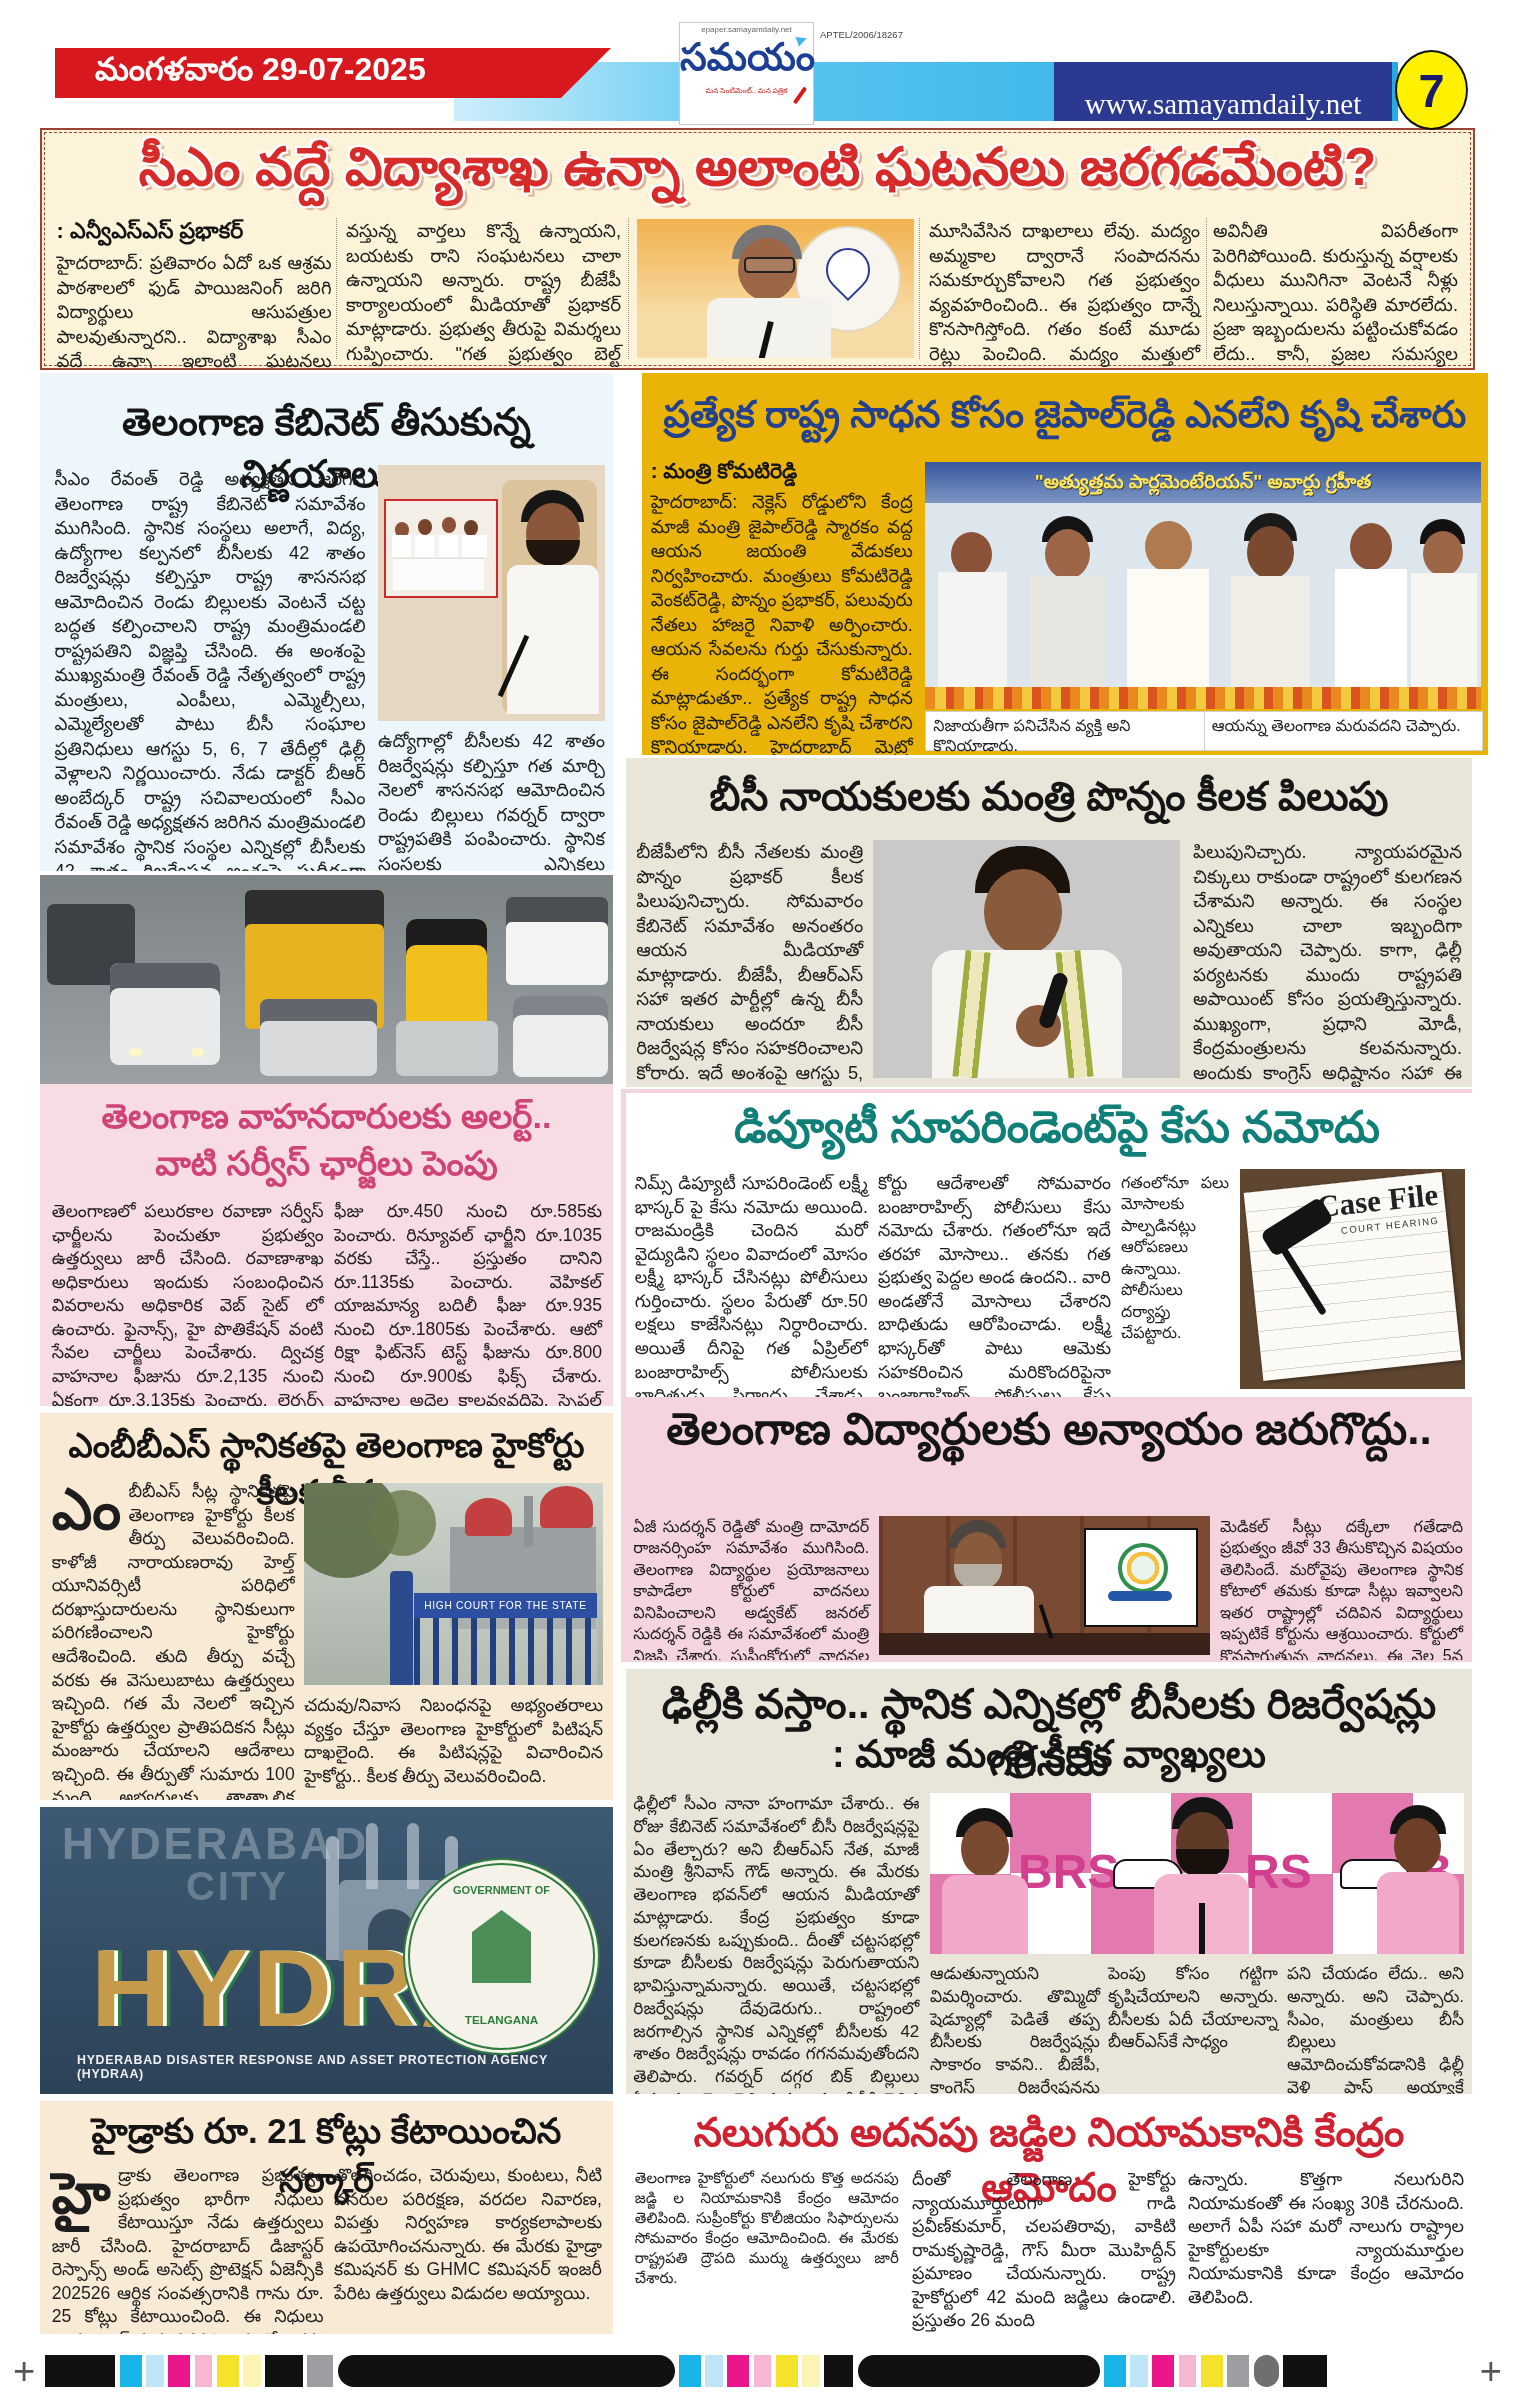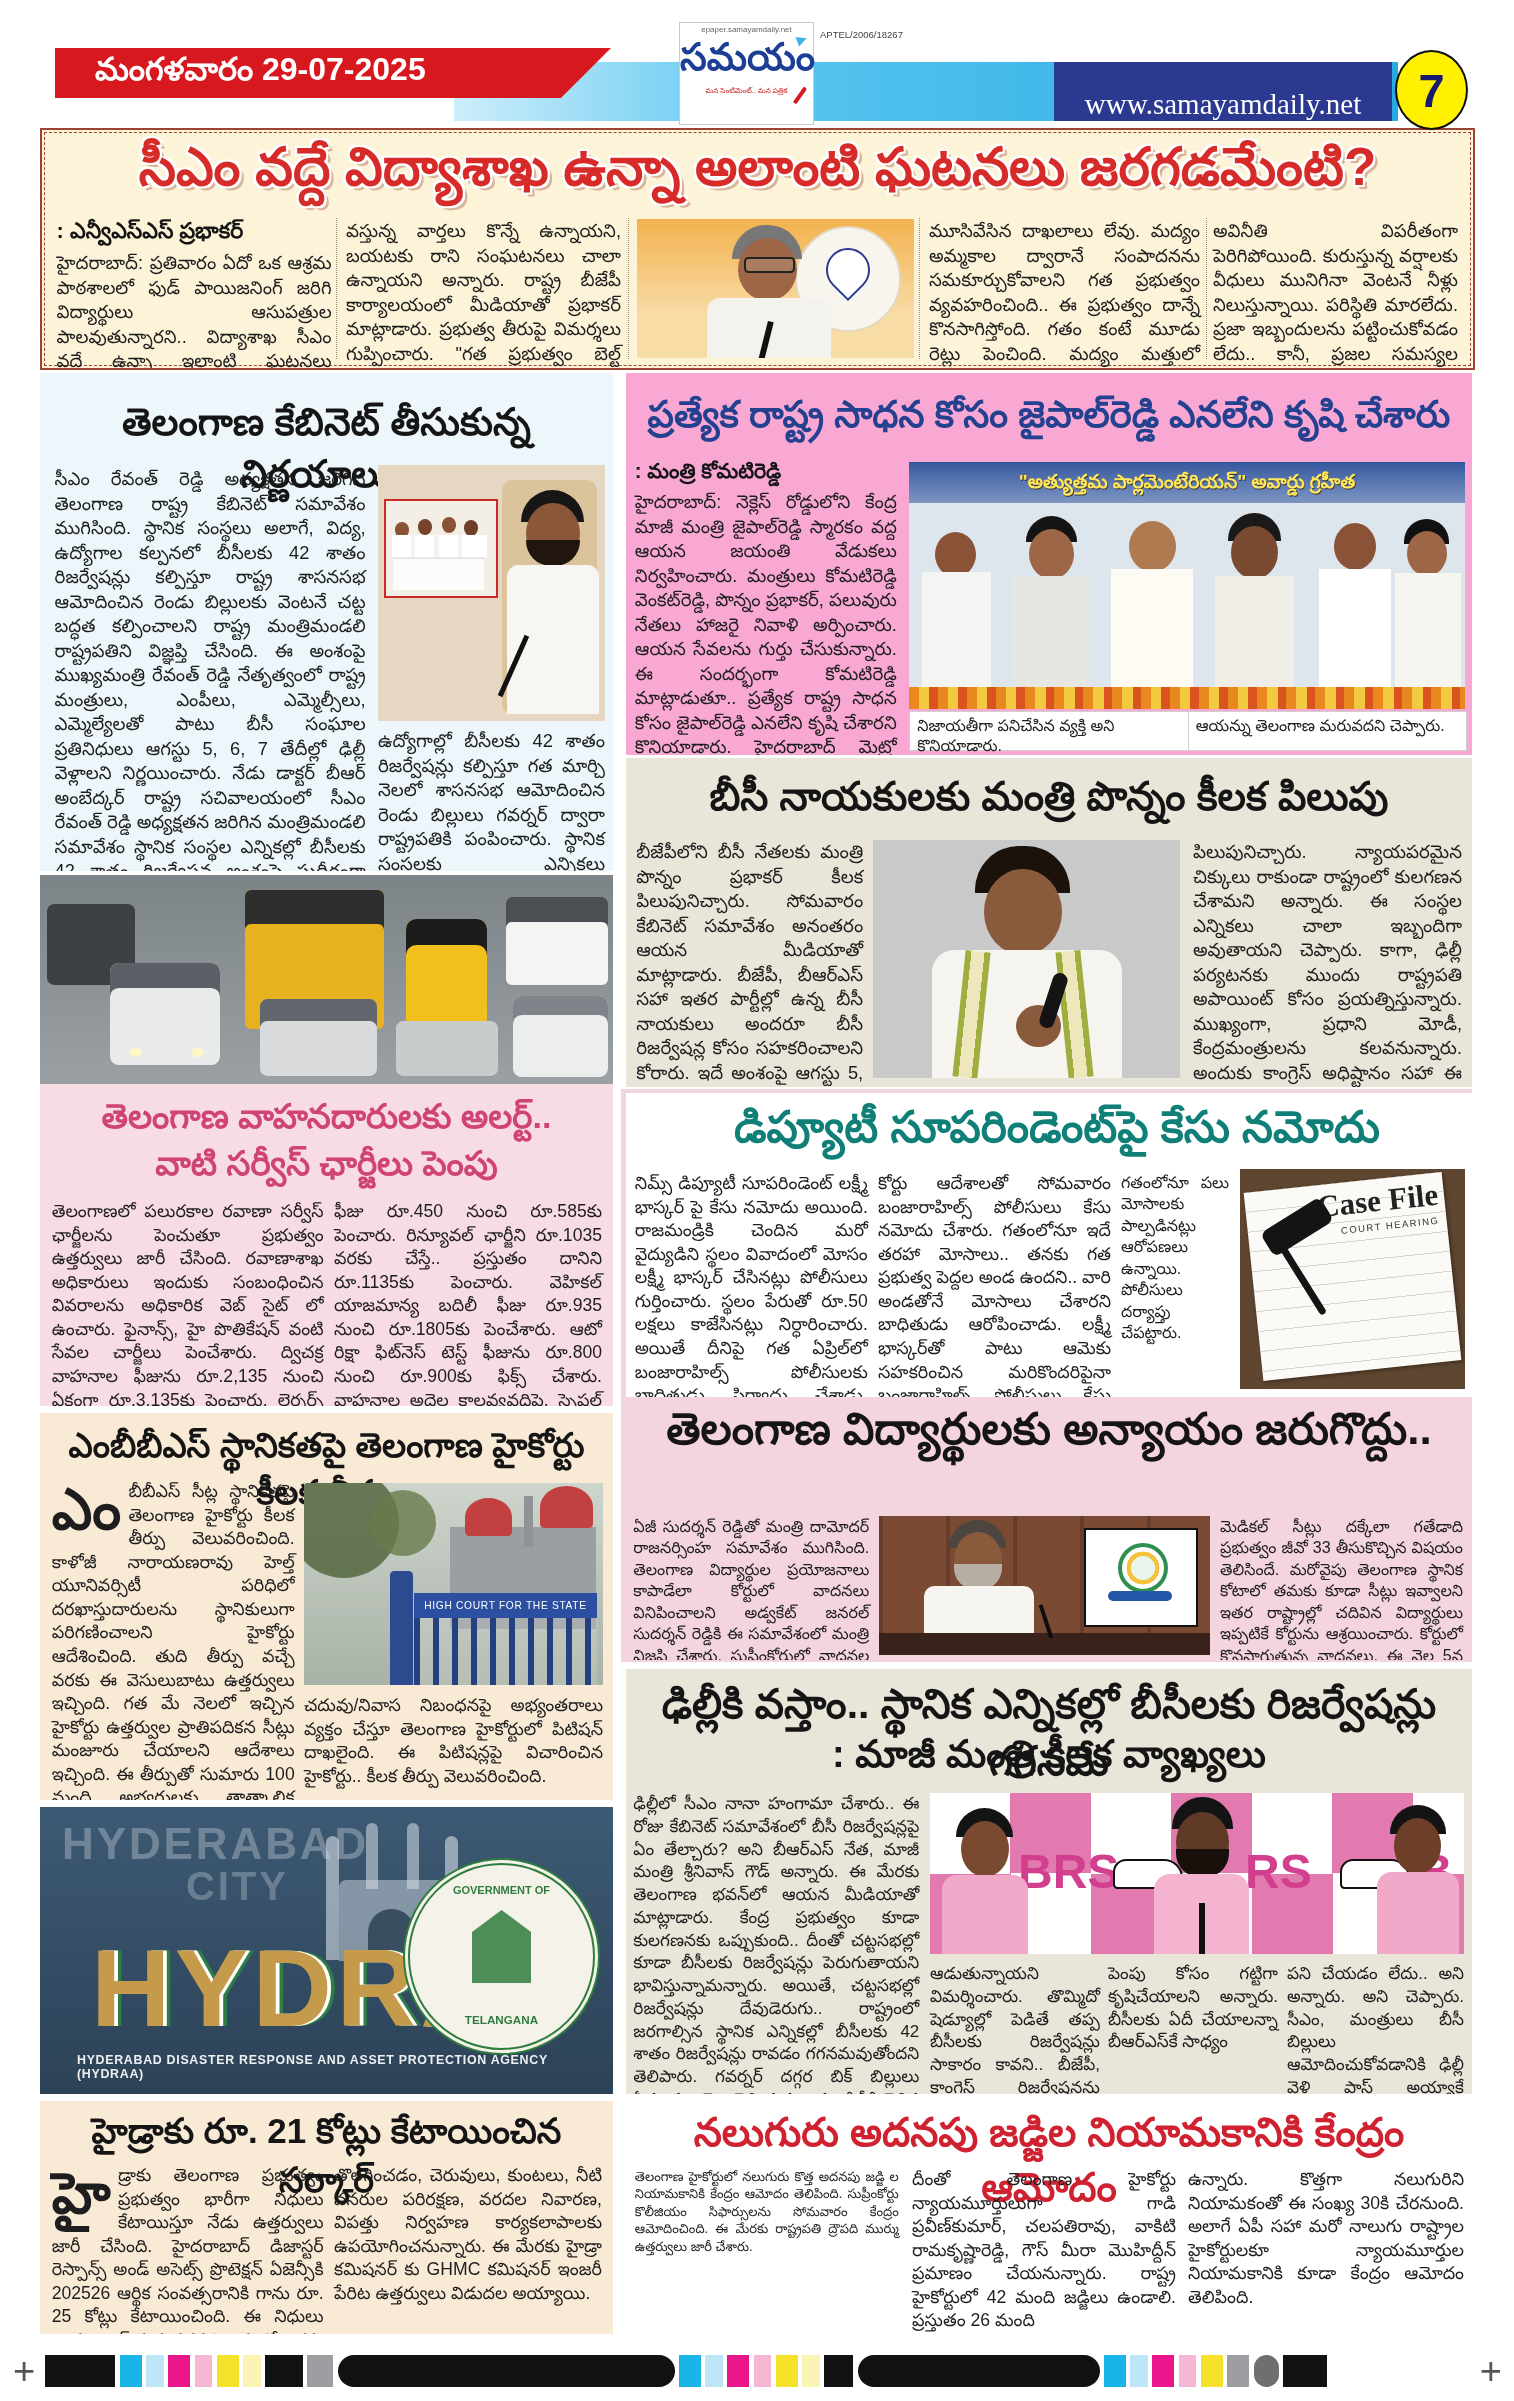--- a/index.html
+++ b/index.html
@@ -79,21 +79,21 @@
       <div class="abs" style="left:124px;top:14.6px;width:95px;height:234px;background:#dbc49c;border-radius:10.2px;"></div>
       <div class="abs" style="left:143px;top:25px;width:63px;height:32px;background:#161616;border-radius:32px 32px 0 0;"></div>
       <div class="person-head" style="left:148px;top:38px;width:54px;height:61px;background:#8a573a;"></div>
       <div class="abs" style="left:148px;top:75px;width:54px;height:26px;background:#20150f;border-radius:0 0 25px 25px;"></div>
       <div class="abs" style="left:129px;top:100px;width:92px;height:149px;background:#f7f6f2;border-radius:11.7px 11.7px 0 0;"></div>
       <div class="abs" style="left:133px;top:168px;width:5.1px;height:66px;background:#111;transform:rotate(24deg);"></div>
     </div>
     <div class="abs b" style="left:338px;top:356px;width:227px;height:132px;">ఉద్యోగాల్లో బీసీలకు 42 శాతం రిజర్వేషన్లు కల్పిస్తూ గత మార్చి నెలలో శాసనసభ ఆమోదించిన రెండు బిల్లులు గవర్నర్ ద్వారా రాష్ట్రపతికి పంపించారు. స్థానిక సంస్థలకు ఎన్నికలు నిర్వహించాలని హైకోర్టు విధించిన గడువు సమీపిస్తుండగా.. ప్రస్తుతం బిల్లు రాష్ట్రపతి వద్ద పెండింగ్‌లో ఉంది. ఈ నేపథ్యంలో... ఆగస్టు 5, 6, 7 తేదీల్లో కలిసి విజ్ఞప్తి చేయడానికి వీలుగా ద్రౌపది ముర్ము అపాయింట్‌మెంట్ కోరాలని కేబినెట్ నిర్ణయించింది.</div>
   </div>
 
-  <div class="art" style="left:626px;top:373px;width:846px;height:382px;background:#f9a8d4;">
+  <div class="art" style="left:642px;top:373px;width:846px;height:382px;background:#eab308;">
     <div class="abs ctr hl" style="left:0;top:20.5px;width:100%;font-size:37px;color:#23418f;">ప్రత్యేక రాష్ట్ర సాధన కోసం జైపాల్‌రెడ్డి ఎనలేని కృషి చేశారు</div>
     <div class="abs hl" style="left:8.8px;top:86px;font-size:20.5px;">: మంత్రి కోమటిరెడ్డి</div>
     <div class="abs b" style="left:8.8px;top:117px;width:262px;height:220px;">హైదరాబాద్: నెక్లెస్ రోడ్డులోని కేంద్ర మాజీ మంత్రి జైపాల్‌రెడ్డి స్మారకం వద్ద ఆయన జయంతి వేడుకలు నిర్వహించారు. మంత్రులు కోమటిరెడ్డి వెంకట్‌రెడ్డి, పొన్నం ప్రభాకర్, పలువురు నేతలు హాజరై నివాళి అర్పించారు. ఆయన సేవలను గుర్తు చేసుకున్నారు. ఈ సందర్భంగా కోమటిరెడ్డి మాట్లాడుతూ.. ప్రత్యేక రాష్ట్ర సాధన కోసం జైపాల్‌రెడ్డి ఎనలేని కృషి చేశారని కొనియాడారు. హైదరాబాద్ మెట్రో జైపాల్‌రెడ్డి కృషి వల్లే వచ్చిందని చెప్పారు. దేశం మొత్తం మీద</div>
     <div class="photo" style="left:283px;top:89px;width:556px;height:247px;background:#dde5ed;">
       <div class="abs" style="left:0;top:0;width:100%;height:41px;background:linear-gradient(180deg,#35589e,#7d95c2);"></div>
       <div class="abs ctr" style="left:0;top:8.8px;width:100%;font-size:19px;font-weight:bold;color:#ffe65a;text-shadow:0.7px 0.7px 0 #333;">"అత్యుత్తమ పార్లమెంటేరియన్" అవార్డు గ్రహీత</div>
       <div class="person-head" style="left:26px;top:70px;width:41px;height:45px;background:#8a5236;"></div>
       <div class="abs" style="left:13px;top:110px;width:69px;height:138px;background:#f4f4f2;"></div>
       <div class="abs" style="left:117px;top:54px;width:51px;height:26px;background:#141414;border-radius:26px 26px 0 0;"></div>
       <div class="person-head" style="left:120px;top:67px;width:45px;height:50px;background:#9c6647;"></div>
@@ -256,21 +256,21 @@
   <div class="art" style="left:40px;top:2101px;width:573px;height:233px;background:#f9ead6;">
     <div class="abs ctr hl" style="left:0;top:10.2px;width:100%;font-size:35px;">హైడ్రాకు రూ. 21 కోట్లు కేటాయించిన సర్కార్</div>
     <div class="abs b" style="left:11.7px;top:63px;width:272px;height:160px;font-size:17.6px;">
       <span class="dropcap">హై</span><span>డ్రాకు తెలంగాణ ప్రభుత్వం ప్రభుత్వం భారీగా నిధులు కేటాయిస్తూ నేడు ఉత్తర్వులు జారీ చేసింది. హైదరాబాద్ డిజాస్టర్ రెస్పాన్స్ అండ్ అసెట్స్ ప్రొటెక్షన్ ఏజెన్సీకి 202526 ఆర్థిక సంవత్సరానికి గాను రూ. 25 కోట్లు కేటాయించింది. ఈ నిధులు హైదరాబాద్ మహానగర ప్రాంతంలో అక్రమ నిర్మాణాలను</span>
     </div>
     <div class="abs b" style="left:294px;top:63px;width:268px;height:160px;font-size:17.6px;">తొలగించడం, చెరువులు, కుంటలు, నీటి వనరుల పరిరక్షణ, వరదల నివారణ, విపత్తు నిర్వహణ కార్యకలాపాలకు ఉపయోగించనున్నారు. ఈ మేరకు హైడ్రా కమిషనర్ కు GHMC కమిషనర్ ఇంజరీ పేరిట ఉత్తర్వులు విడుదల అయ్యాయి.</div>
   </div>
 
   <div class="art" style="left:626px;top:2101px;width:846px;height:234px;background:#ffffff;">
     <div class="abs ctr hl" style="left:0;top:8.8px;width:100%;font-size:40px;color:#cf2130;">నలుగురు అదనపు జడ్జిల నియామకానికి కేంద్రం ఆమోదం</div>
-    <div class="abs b" style="left:8.8px;top:67px;width:264px;height:157px;font-size:13px;">తెలంగాణ హైకోర్టులో నలుగురు కొత్త అదనపు జడ్జి ల నియామకానికి కేంద్రం ఆమోదం తెలిపింది. సుప్రీంకోర్టు కొలీజియం సిఫార్సులను సోమవారం కేంద్రం ఆమోదించింది. ఈ మేరకు రాష్ట్రపతి ద్రౌపది ముర్ము ఉత్తర్వులు జారీ చేశారు.</div>
+    <div class="abs b" style="left:8.8px;top:67px;width:264px;height:157px;font-size:15px;font-family:Liberation Serif, serif;">తెలంగాణ హైకోర్టులో నలుగురు కొత్త అదనపు జడ్జి ల నియామకానికి కేంద్రం ఆమోదం తెలిపింది. సుప్రీంకోర్టు కొలీజియం సిఫార్సులను సోమవారం కేంద్రం ఆమోదించింది. ఈ మేరకు రాష్ట్రపతి ద్రౌపది ముర్ము ఉత్తర్వులు జారీ చేశారు.</div>
     <div class="abs b" style="left:286px;top:67px;width:264px;height:157px;font-size:17.6px;">దీంతో తెలంగాణ హైకోర్టు న్యాయమూర్తులుగా గాడి ప్రవీణ్‌కుమార్, చలపతిరావు, వాకిటి రామకృష్ణారెడ్డి, గౌస్ మీరా మొహిద్దీన్ ప్రమాణం చేయనున్నారు. రాష్ట్ర హైకోర్టులో 42 మంది జడ్జిలు ఉండాలి. ప్రస్తుతం 26 మంది</div>
     <div class="abs b" style="left:562px;top:67px;width:276px;height:157px;font-size:17.6px;">ఉన్నారు. కొత్తగా నలుగురిని నియామకంతో ఈ సంఖ్య 30కి చేరనుంది. అలాగే ఏపీ సహా మరో నాలుగు రాష్ట్రాల హైకోర్టులకూ న్యాయమూర్తుల నియామకానికి కూడా కేంద్రం ఆమోదం తెలిపింది.</div>
   </div>
 
   <div class="abs" style="left:0;top:2349px;width:1515px;height:44px;display:flex;align-items:center;">
     <span style="font-size:38px;color:#555;margin-left:13px;margin-right:10.2px;font-weight:normal;">+</span>
     <div style="display:flex;align-items:center;flex:1;">
         <div style="height: 32px; margin-right: 4.4px; width: 70px; background: rgb(17, 17, 17); border-radius: 0px;"></div>
         <div style="height: 32px; margin-right: 4.4px; width: 22px; background: rgb(25, 181, 233); border-radius: 0px;"></div>
         <div style="height: 32px; margin-right: 4.4px; width: 17.6px; background: rgb(191, 230, 247); border-radius: 0px;"></div>

